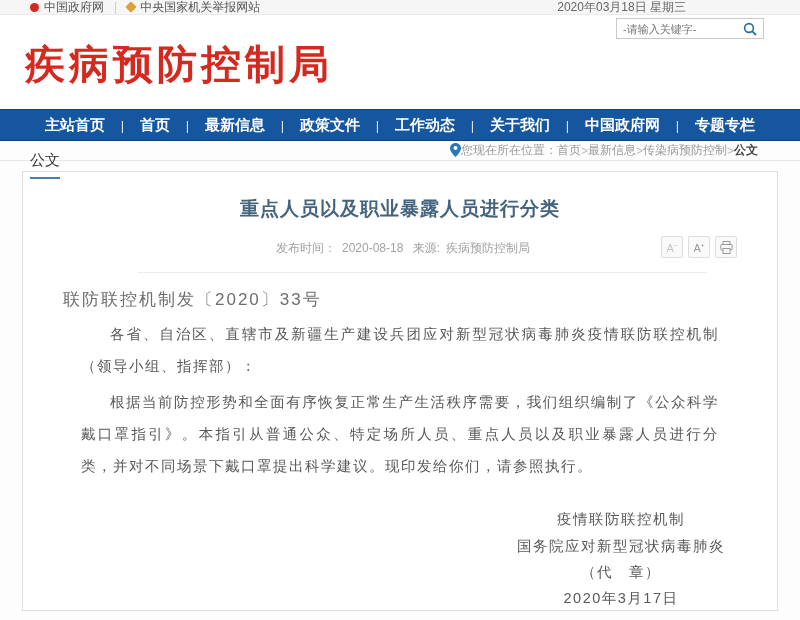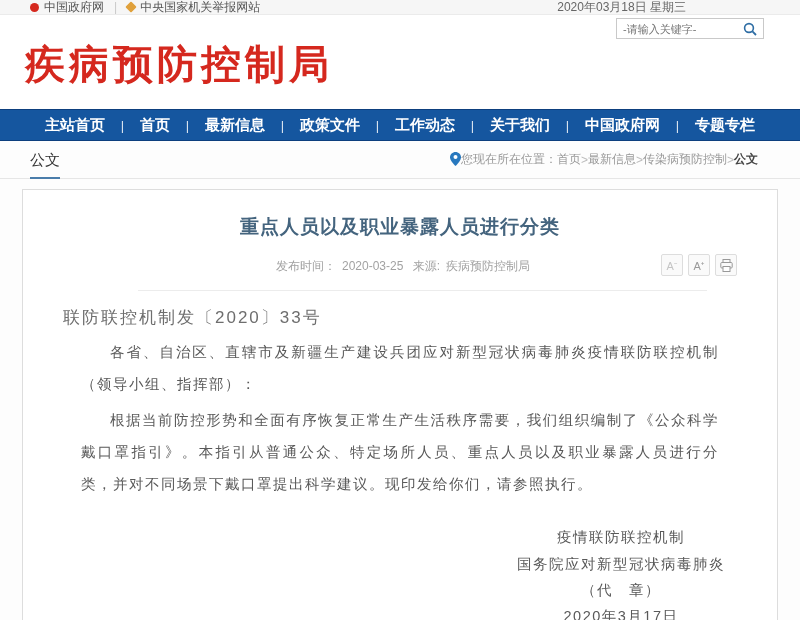--- a/index.html
+++ b/index.html
@@ -26,21 +26,21 @@
   .search-btn { width:26px; height:100%; display:flex; align-items:center; justify-content:center;
     cursor:pointer; background:transparent; border:none; }
 
   
   .nav { height:32px; background:#15569f; border-top:1px solid #0d3f7e; border-bottom:1px solid #0d3f7e;
     display:flex; align-items:center; justify-content:space-between; padding:0 45px; }
   .nav-item { color:#fff; font-size:15px; font-weight:bold; cursor:pointer; white-space:nowrap; }
   .nav-sep { color:rgba(255,255,255,.85); font-size:13px; }
 
   
-  .crumb-row { height:38px; display:flex; padding:0 30px;
+  .crumb-row { height:20px; display:flex; padding:0 30px;
     border-bottom:1px solid #e6e6e6; position:relative; background:#fdfdfd; }
   .tab-current { font-size:15px; color:#333; height:38px; line-height:38px; position:relative; cursor:pointer; }
   .tab-current::after { content:""; position:absolute; left:0; right:0; bottom:0; height:2px; background:#4a7dab; }
   .crumb { margin-left:auto; display:flex; align-items:center; gap:0; font-size:12px; color:#999; padding-right:12px; }
   .crumb a { color:#999; text-decoration:none; cursor:pointer; }
   .crumb .sep { color:#bbb; }
   .crumb .last { color:#444; font-weight:bold; }
 
   
   .doc-box { margin:10px 22px 0; border:1px solid #ddd; background:#fff;
@@ -123,21 +123,21 @@
     <a>传染病预防控制</a>
     <span class="sep">&gt;</span>
     <span class="last">公文</span>
   </span>
 </div>
 
 <div class="doc-box">
   <h1 class="doc-title">重点人员以及职业暴露人员进行分类</h1>
 
   <div class="meta-row">
-    <span class="meta-part">发布时间：</span><span>2020-03-25</span>
+    <span class="meta-part">发布时间：</span><span>2020-08-18</span>
     <span class="meta-part" style="">来源:</span><span>疾病预防控制局</span>
     <span class="tools">
       <span class="tool-btn dim">A⁻</span>
       <span class="tool-btn">A⁺</span>
       <span class="tool-btn">
         <svg width="13" height="13" viewBox="0 0 13 13">
           <rect x="3" y="0.5" width="7" height="3" fill="none" stroke="#999" stroke-width="1"></rect>
           <rect x="0.8" y="3.5" width="11.4" height="5.5" rx="1" fill="none" stroke="#999" stroke-width="1"></rect>
           <rect x="3" y="7.5" width="7" height="5" fill="#fff" stroke="#999" stroke-width="1"></rect>
         </svg>

